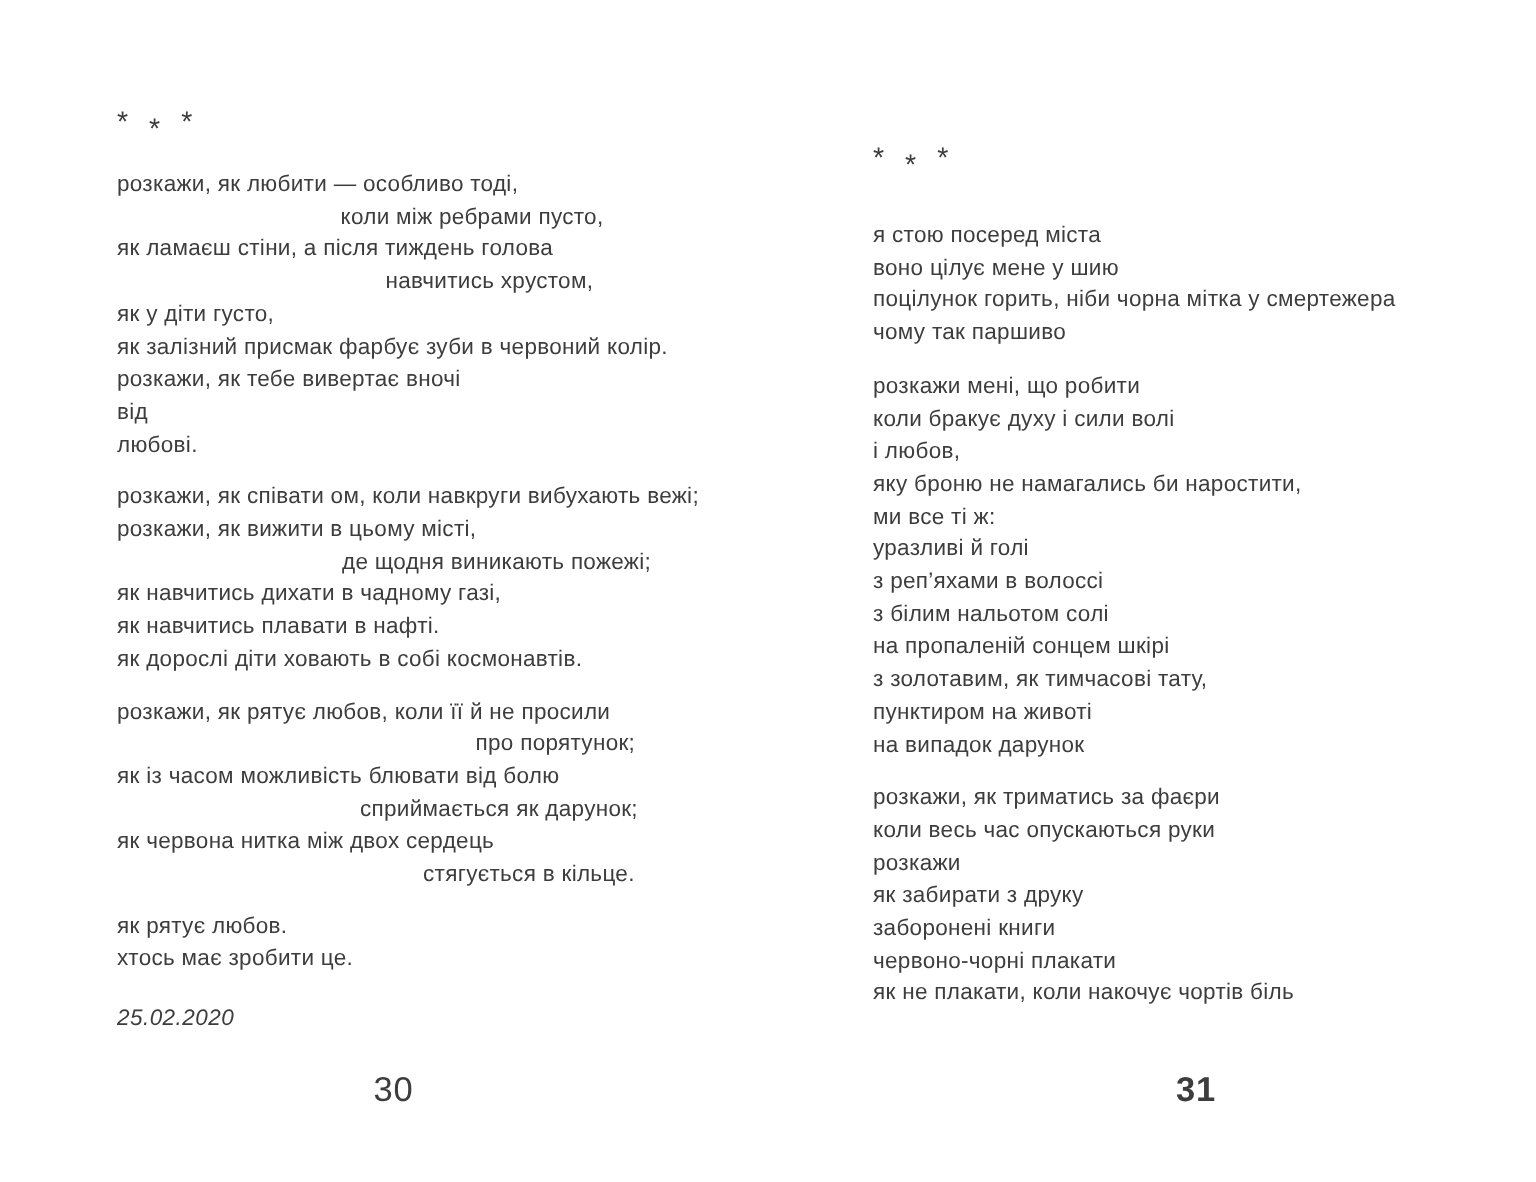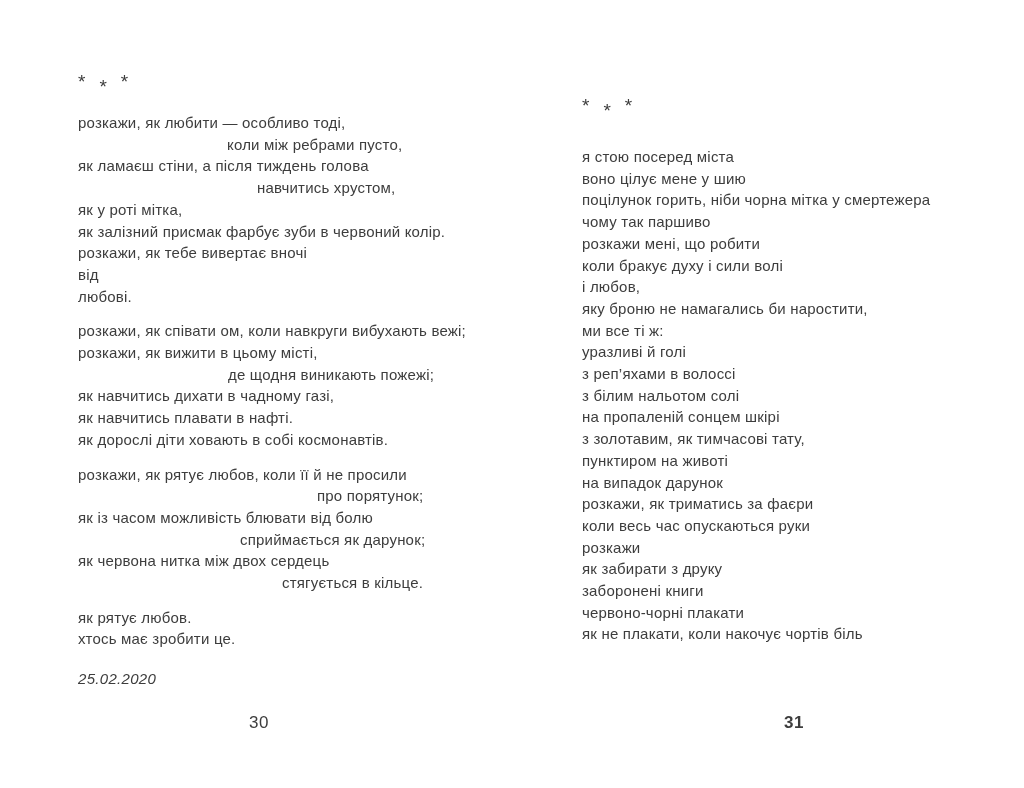--- a/index.html
+++ b/index.html
@@ -50,35 +50,35 @@
   }
   .poem {
     font-size: 15px;
     line-height: 21.7px;
     letter-spacing: 0.2px;
   }
   .page-left .poem { margin-top: 20px; }
   .page-right .poem { margin-top: 30px; }
   .stanza { margin: 0; }
   .stanza + .stanza { margin-top: 13px; }
-  .page-right .stanza + .stanza { margin-top: 0; }
+  .page-right .stanza + .stanza { margin-top: 14px; }
   .line {
     white-space: nowrap;
     min-height: 21.7px;
   }
   .poem-date {
     margin-top: 20px;
     font-size: 15px;
     font-style: italic;
     letter-spacing: 0.3px;
   }
   .page-number {
     position: absolute;
     top: 713px;
-    font-size: 17px;
+    font-size: 23px;
     letter-spacing: 0.5px;
     color: var(--text-color, #3d3d3d);
   }
   .page-number.left-num { left: 249px; }
   .page-number.right-num { left: 784px; font-weight: bold; }
 </style>
 </head>
 <body style="--page-bg: #ffffff; --text-color: #3d3d3d;">
 
 <div class="spread">
@@ -86,21 +86,21 @@
   <div class="page page-left">
     <div class="marker">
       <span class="star">*</span><span class="star mid">*</span><span class="star">*</span>
     </div>
     <div class="poem">
         <div class="stanza">
           <div class="line">розкажи, як любити — особливо тоді,</div>
           <div class="line" style="padding-left: 149px;">коли між ребрами пусто,</div>
           <div class="line">як ламаєш стіни, а після тиждень голова</div>
           <div class="line" style="padding-left: 179px;">навчитись хрустом,</div>
-          <div class="line">як у роті мітка,</div>
+          <div class="line">як у діти густо,</div>
           <div class="line">як залізний присмак фарбує зуби в червоний колір.</div>
           <div class="line">розкажи, як тебе вивертає вночі</div>
           <div class="line">від</div>
           <div class="line">любові.</div>
         </div>
         <div class="stanza">
           <div class="line">розкажи, як співати ом, коли навкруги вибухають вежі;</div>
           <div class="line">розкажи, як вижити в цьому місті,</div>
           <div class="line" style="padding-left: 150px;">де щодня виникають пожежі;</div>
           <div class="line">як навчитись дихати в чадному газі,</div>

